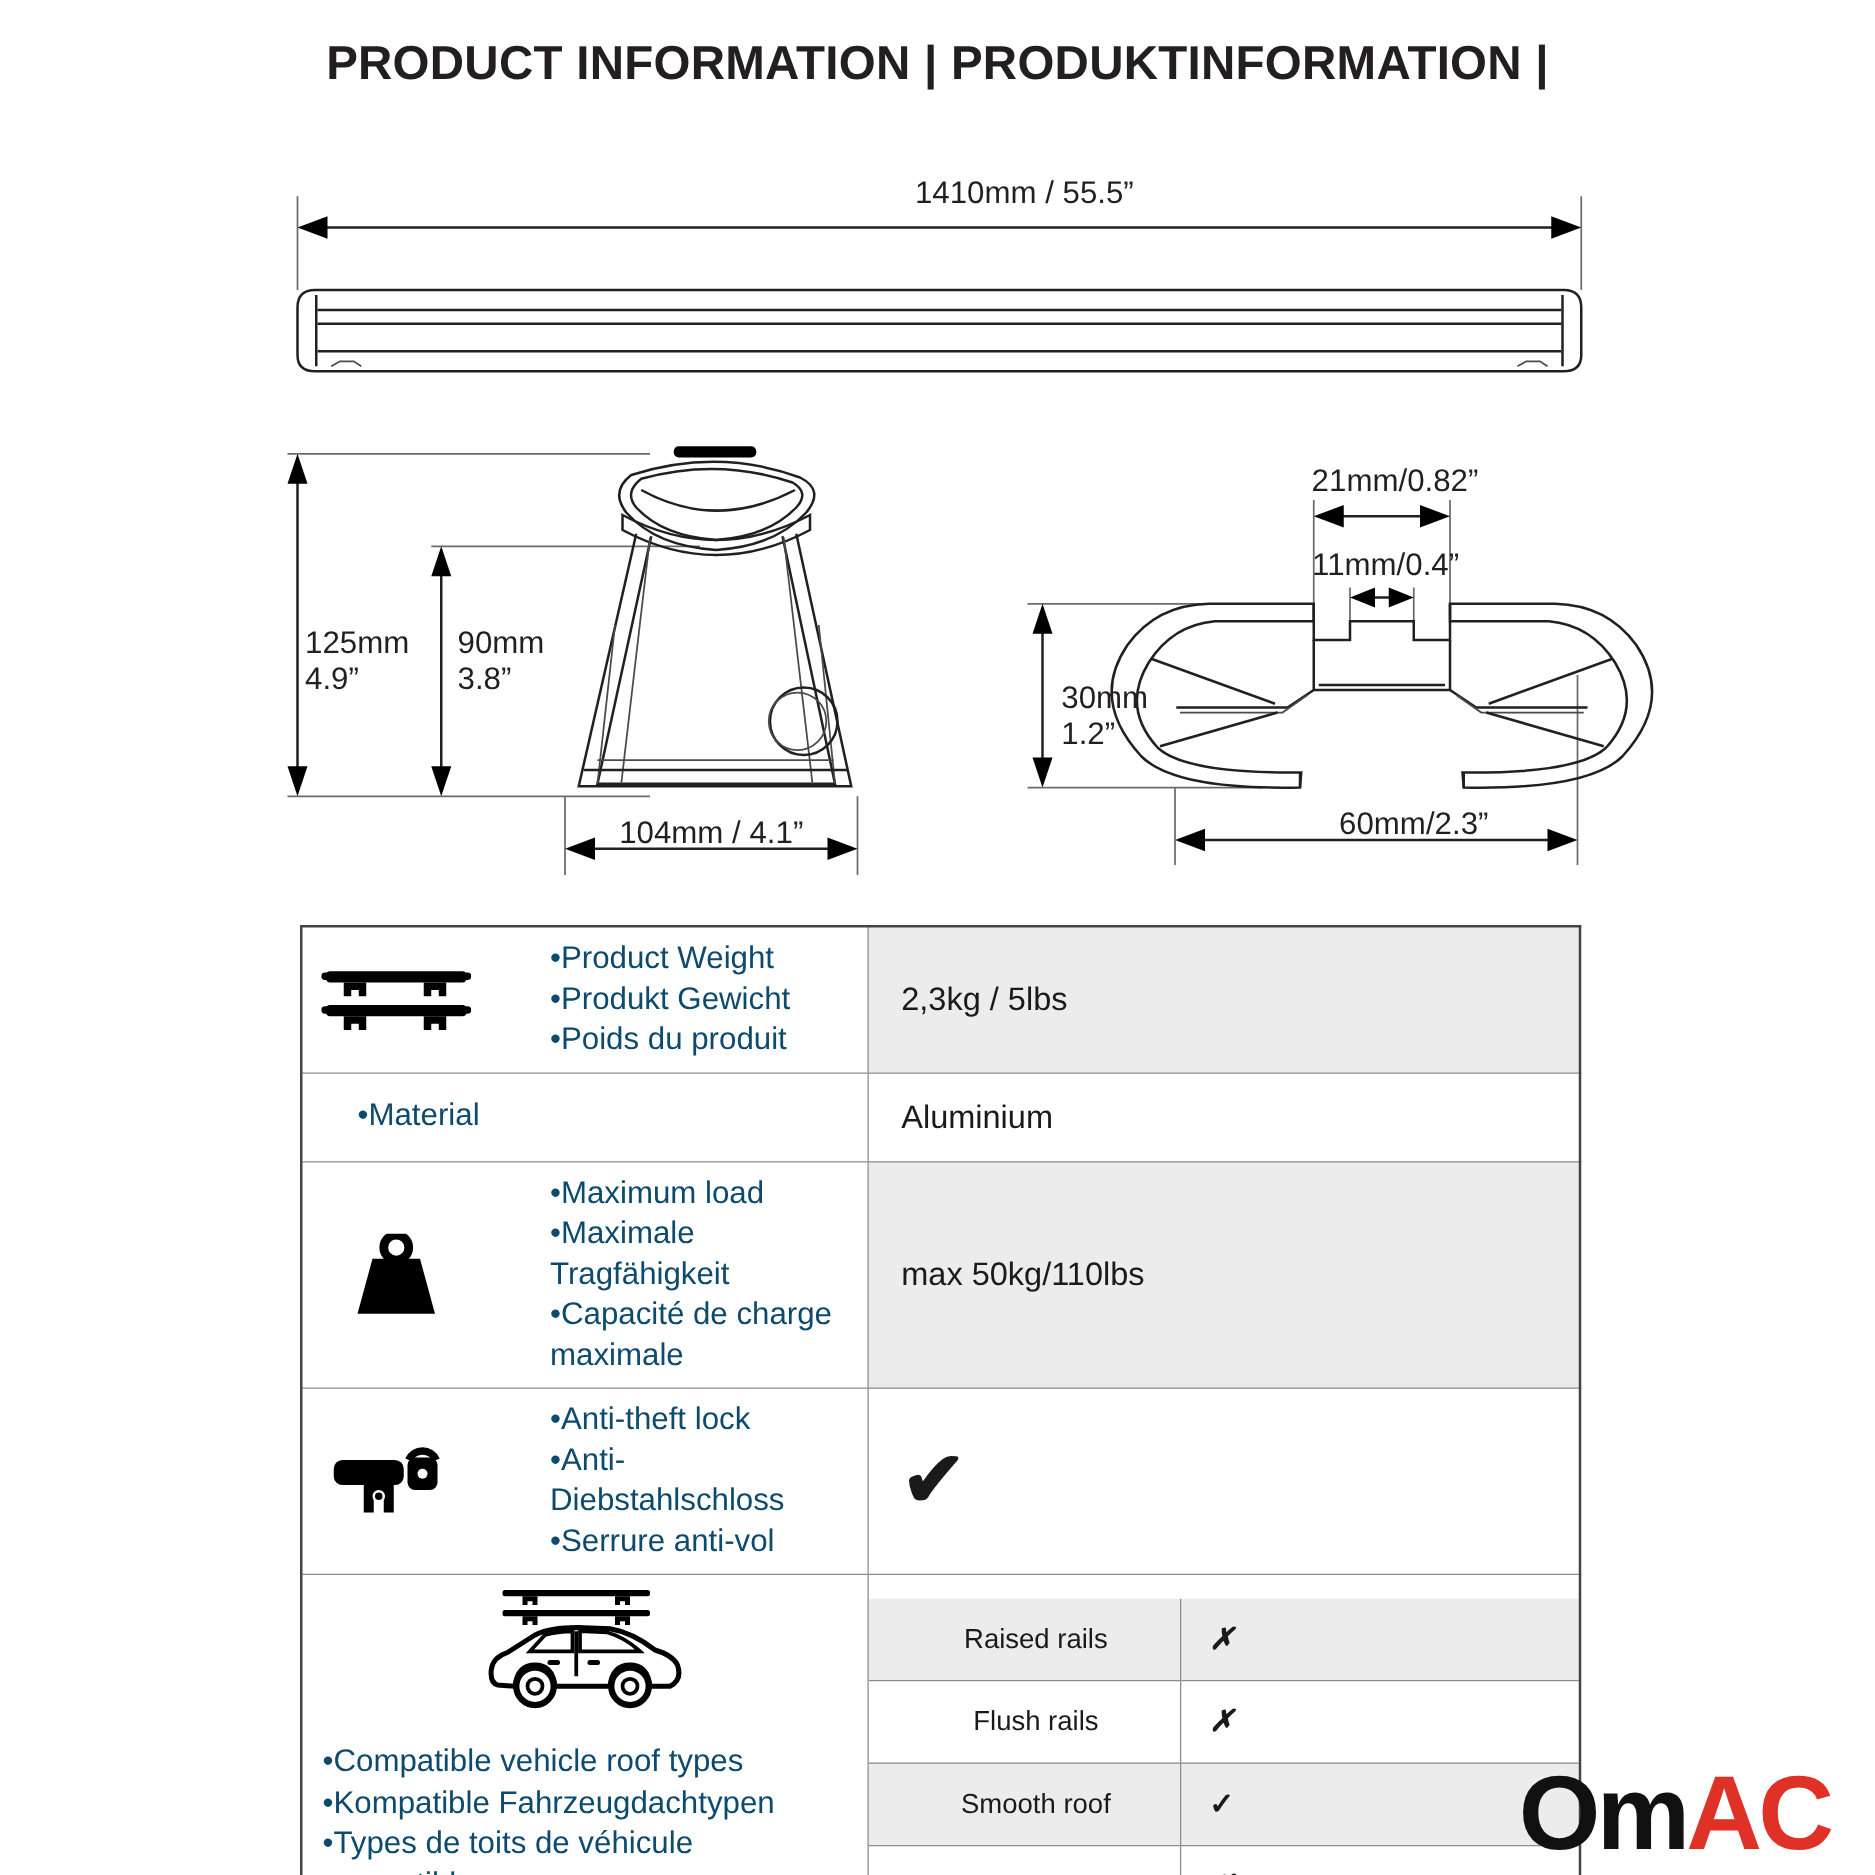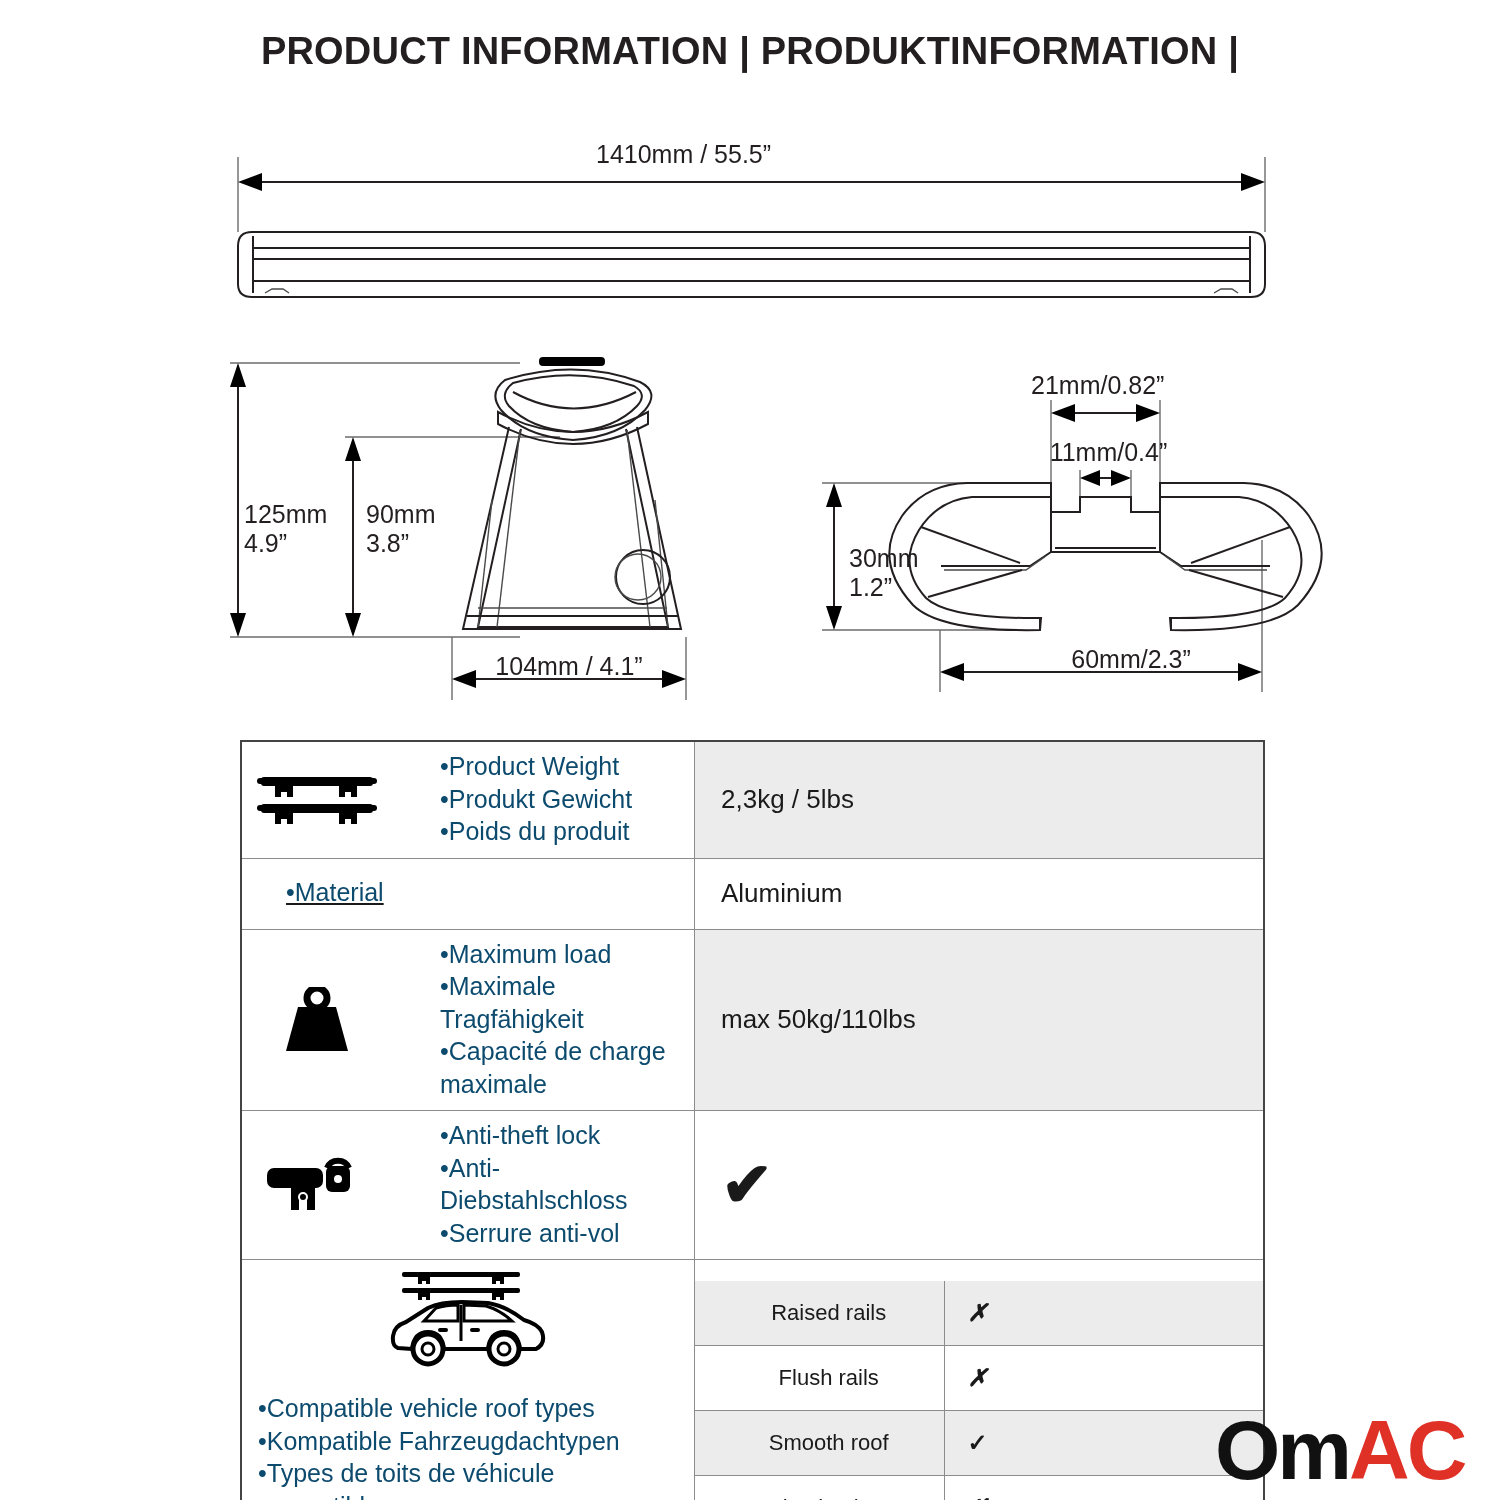--- a/index.html
+++ b/index.html
@@ -181,31 +181,31 @@
       <path class="ln" d="M 921 527 L 1020 563"></path>
       <path class="ln" d="M 1290 527 L 1191 563"></path>
       <path class="ln" d="M 928 597 L 1022 570"></path>
       <path class="ln" d="M 1283 597 L 1189 570"></path>
 
       <path class="ln" d="M 1040 630 L 1040 618"></path>
       <path class="ln" d="M 1171 630 L 1171 618"></path>
     </g>
   </svg>
 
-  <div class="dim" style="left:596px;top:140px;width:240px;text-align:left;">1410mm / 55.5”</div>
+  <div class="dim" style="left:667px;top:140px;width:240px;text-align:right;">1410mm / 55.5”</div>
 
   <div class="dim" style="left:244px;top:500px;">125mm
 4.9”</div>
 
   <div class="dim" style="left:366px;top:500px;">90mm
 3.8”</div>
 
   <div class="dim" style="left:449px;top:652px;width:240px;text-align:center;">104mm / 4.1”</div>
 
-  <div class="dim" style="left:1031px;top:371px;width:170px;text-align:left;">21mm/0.82”</div>
+  <div class="dim" style="left:1031px;top:371px;width:170px;text-align:center;">21mm/0.82”</div>
 
   <div class="dim" style="left:1031px;top:438px;width:155px;text-align:center;">11mm/0.4”</div>
 
   <div class="dim" style="left:849px;top:544px;">30mm
 1.2”</div>
 
   <div class="dim" style="left:941px;top:645px;width:380px;text-align:center;">60mm/2.3”</div>
 
   <table class="tbl">
     <tbody>
@@ -233,21 +233,21 @@
               <div>•Poids du produit</div>
             </div>
           </div>
         </td>
         <td class="shade">
           <div class="val">2,3kg / 5lbs</div>
         </td>
       </tr>
 
       <tr>
-        <td style="height:70px;text-decoration:underline;">
+        <td style="height:70px;">
           <div class="lab noicon">•Material</div>
         </td>
         <td>
           <div class="val">Aluminium</div>
         </td>
       </tr>
 
       <tr>
         <td style="height:92px;margin-top:44px;">
           <div class="cellflex">

